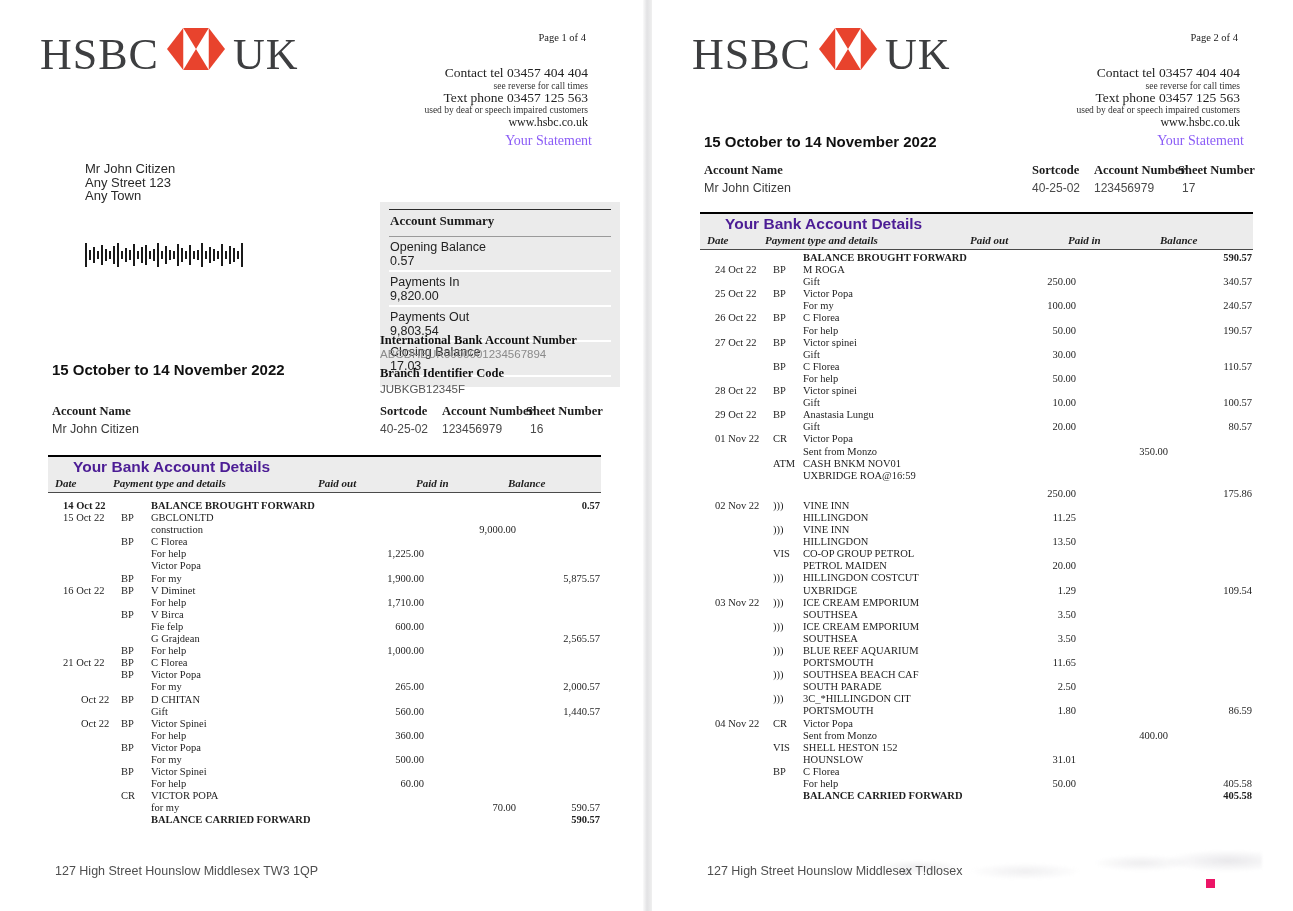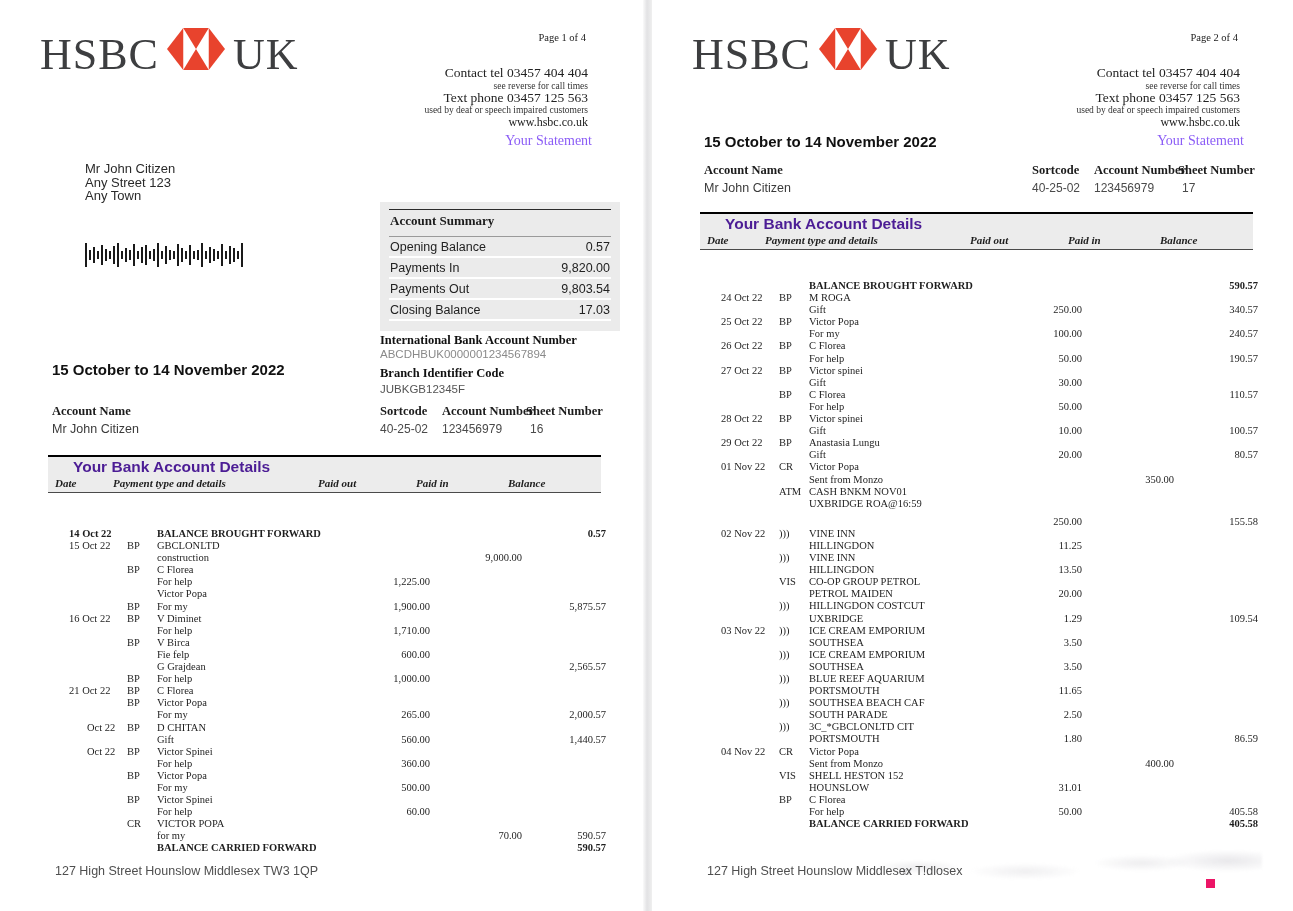--- a/index.html
+++ b/index.html
@@ -24,21 +24,21 @@
   .address{position:absolute;left:85px;top:162px;font-family:"Liberation Sans",sans-serif;
            font-size:13px;line-height:13.5px;color:#2a2a2a;}
   .barcode{position:absolute;left:85px;top:240px;height:30px;display:flex;align-items:center;gap:2px;}
   .barcode span{display:inline-block;width:2px;background:#1a1a1a;}
 
   .acct-summary{position:absolute;left:380px;top:202px;width:222px;background:#ebebeb;
                 padding:7px 9px 10px 9px;}
   .as-title{font-size:13px;font-weight:bold;border-top:1.5px solid #2b2b2b;
             padding:3px 1px 7px 1px;border-bottom:1px solid #9a9a9a;}
   .as-row{display:flex;justify-content:space-between;font-family:"Liberation Sans",sans-serif;
-          font-size:12.5px;color:#222;padding:2.5px 1px;border-bottom:2px solid #fff;}
+          font-size:12.5px;color:#222;padding:2.5px 1px;border-bottom:2px solid #fff;flex-direction:column;}
 
   .iban-block{position:absolute;left:380px;top:333px;line-height:1.15;}
   .iban-block .lbl{font-size:12.5px;font-weight:bold;color:#111;}
   .iban-block .val{font-family:"Liberation Sans",sans-serif;font-size:11.5px;color:#8a8a8a;margin:1px 0 4px 0;}
   .iban-block .val2{font-family:"Liberation Sans",sans-serif;font-size:11.5px;color:#555;margin-top:3px;}
 
   .period{position:absolute;left:52px;font-family:"Liberation Sans",sans-serif;
           font-size:15px;font-weight:bold;color:#111;}
   #page1 .period{top:361px;} #page2 .period{top:133px;}
 
@@ -55,21 +55,21 @@
   
   .tband{position:absolute;left:48px;width:553px;background:#ececec;border-top:2.5px solid #000;
          border-bottom:1px solid #4a4a4a;padding:1px 0 3px 0;}
   #page1 .tband{top:455px;} #page2 .tband{top:212px;}
   .tband .ttitle{font-family:"Liberation Sans",sans-serif;font-size:15.5px;font-weight:bold;
                  color:#4c1d95;padding-left:25px;}
   .theads{display:grid;grid-template-columns:58px 205px 98px 92px 84px;padding-left:7px;
           font-size:11px;font-weight:bold;font-style:italic;margin-top:1px;}
   .theads .r{text-align:left;}
 
-  .txns{position:absolute;left:62px;width:553px;margin-top:28px;}
+  .txns{position:absolute;left:56px;width:553px;}
   #page1 .txns{top:500px;} #page2 .txns{top:252px;}
   .txn-row{display:grid;grid-template-columns:58px 30px 175px 98px 92px 84px;
            padding-left:7px;line-height:12.1px;font-size:10.5px;color:#1e1e1e;}
   .txn-row .cell{white-space:nowrap;overflow:visible;}
   .c-out,.c-in,.c-bal{text-align:right;}
   .txn-row.bold{font-weight:bold;}
   .txn-row.indent .c-date{padding-left:18px;}
   .txn-row.gap{margin-top:6px;}
 
   .footer{position:absolute;left:55px;top:864px;font-family:"Liberation Sans",sans-serif;
@@ -640,21 +640,21 @@
           <span class="cell c-out"></span>
           <span class="cell c-in"></span>
           <span class="cell c-bal"></span>
         </div>
         <div class="txn-row gap">
           <span class="cell c-date"></span>
           <span class="cell c-type"></span>
           <span class="cell c-det"></span>
           <span class="cell c-out">250.00</span>
           <span class="cell c-in"></span>
-          <span class="cell c-bal">155.58</span>
+          <span class="cell c-bal">175.86</span>
         </div>
         <div class="txn-row">
           <span class="cell c-date">02 Nov 22</span>
           <span class="cell c-type">)))</span>
           <span class="cell c-det">VINE INN</span>
           <span class="cell c-out"></span>
           <span class="cell c-in"></span>
           <span class="cell c-bal"></span>
         </div>
         <div class="txn-row">
@@ -773,21 +773,21 @@
           <span class="cell c-date"></span>
           <span class="cell c-type"></span>
           <span class="cell c-det">SOUTH PARADE</span>
           <span class="cell c-out">2.50</span>
           <span class="cell c-in"></span>
           <span class="cell c-bal"></span>
         </div>
         <div class="txn-row">
           <span class="cell c-date"></span>
           <span class="cell c-type">)))</span>
-          <span class="cell c-det">3C_*GBCLONLTD CIT</span>
+          <span class="cell c-det">3C_*HILLINGDON CIT</span>
           <span class="cell c-out"></span>
           <span class="cell c-in"></span>
           <span class="cell c-bal"></span>
         </div>
         <div class="txn-row">
           <span class="cell c-date"></span>
           <span class="cell c-type"></span>
           <span class="cell c-det">PORTSMOUTH</span>
           <span class="cell c-out">1.80</span>
           <span class="cell c-in"></span>

